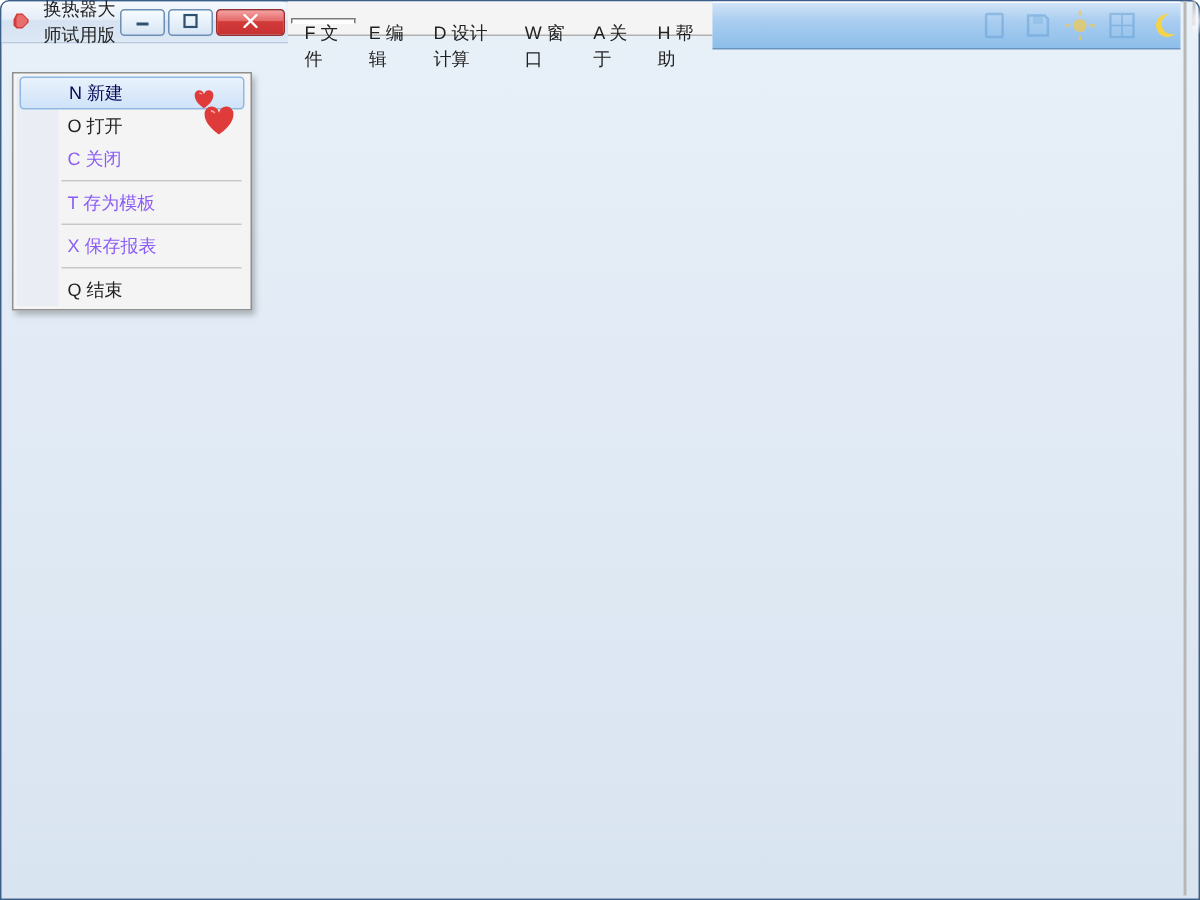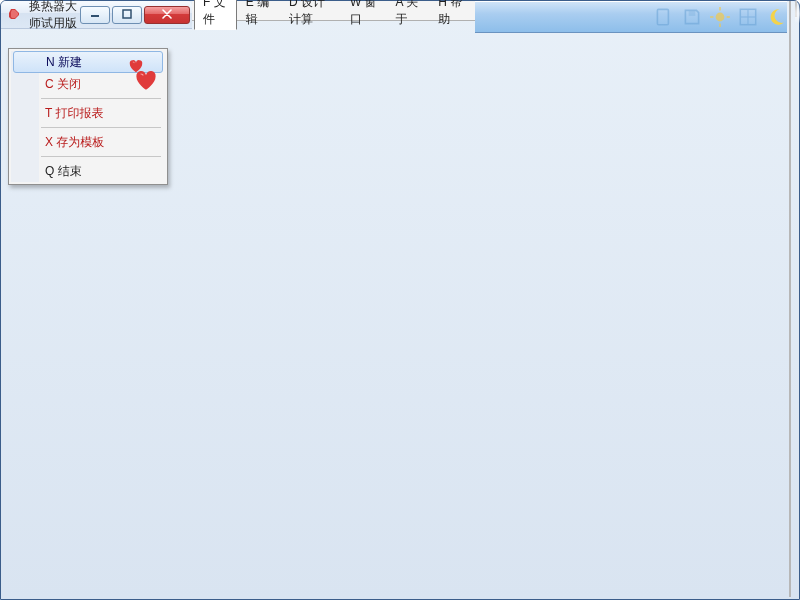--- a/index.html
+++ b/index.html
@@ -41,22 +41,22 @@
     border-color: #963030;
   }
   .win-btn svg { width: 10px; height: 10px; }
   .win-btn.close svg { width: 12px; height: 10px; }
 
   
   .menubar {
     height: 20px;
     background: #f4f4f4;
     border-bottom: 1px solid #b0b0b0;
-    display: flex; align-items: center;
-    padding: 0 2px;
+    display: flex; 
+    padding: 11px 2px;
   }
   .menu-item {
     padding: 1px 8px;
     color: #222;
     cursor: default;
     border: 1px solid transparent;
   }
   .menu-item.active {
     background: #fff;
     border: 1px solid #7a7a7a;
@@ -120,21 +120,21 @@
   .dd-item {
     display:flex; align-items:center;
     height: 22px;
     padding-left: 6px;
     margin-left: -28px;
     padding-left: 34px;
     color: #222;
     cursor: default;
     text-align: right;
   }
-  .dd-item.disabled { color: #b91c1c; }
+  .dd-item.disabled { color: #8b5cf6; }
   .dd-item.highlight {
     background: linear-gradient(to bottom, #e9f2fc, #cfe3f9);
     border: 1px solid #8fb7e4;
     border-radius: 3px;
     height: 22px;
     margin: 0 2px 0 -26px;
     padding-left: 32px;
     color: #0a0a5a;
   }
   .dd-sep {
@@ -234,25 +234,26 @@
     </span>
   </div>
 
   <div class="client"></div>
 
   <div class="statusbar"></div>
 
   <div class="dropdown">
     <div class="dd-inner">
       <div class="dd-item highlight">N 新建</div>
+      <div class="dd-item">O 打开</div>
       <div class="dd-item disabled">C 关闭</div>
       <div class="dd-sep"></div>
-      <div class="dd-item disabled">T 打印报表</div>
+      <div class="dd-item disabled">T 存为模板</div>
       <div class="dd-sep"></div>
-      <div class="dd-item disabled">X 存为模板</div>
+      <div class="dd-item disabled">X 保存报表</div>
       <div class="dd-sep"></div>
       <div class="dd-item">Q 结束</div>
     </div>
   </div>
 
   <div class="heart" style="left:127px; top:58px;">
     <svg width="16" height="14" viewBox="0 0 20 18">
         <path d="M10 17s-8-5-8-11a4 4 0 0 1 8-1 4 4 0 0 1 8 1c0 6-8 11-8 11z" fill="#e03b3b"></path>
         <path d="M6 4c1 0 2 .5 2 1" stroke="#ffb3b3" stroke-width="1" fill="none"></path>
       </svg>

